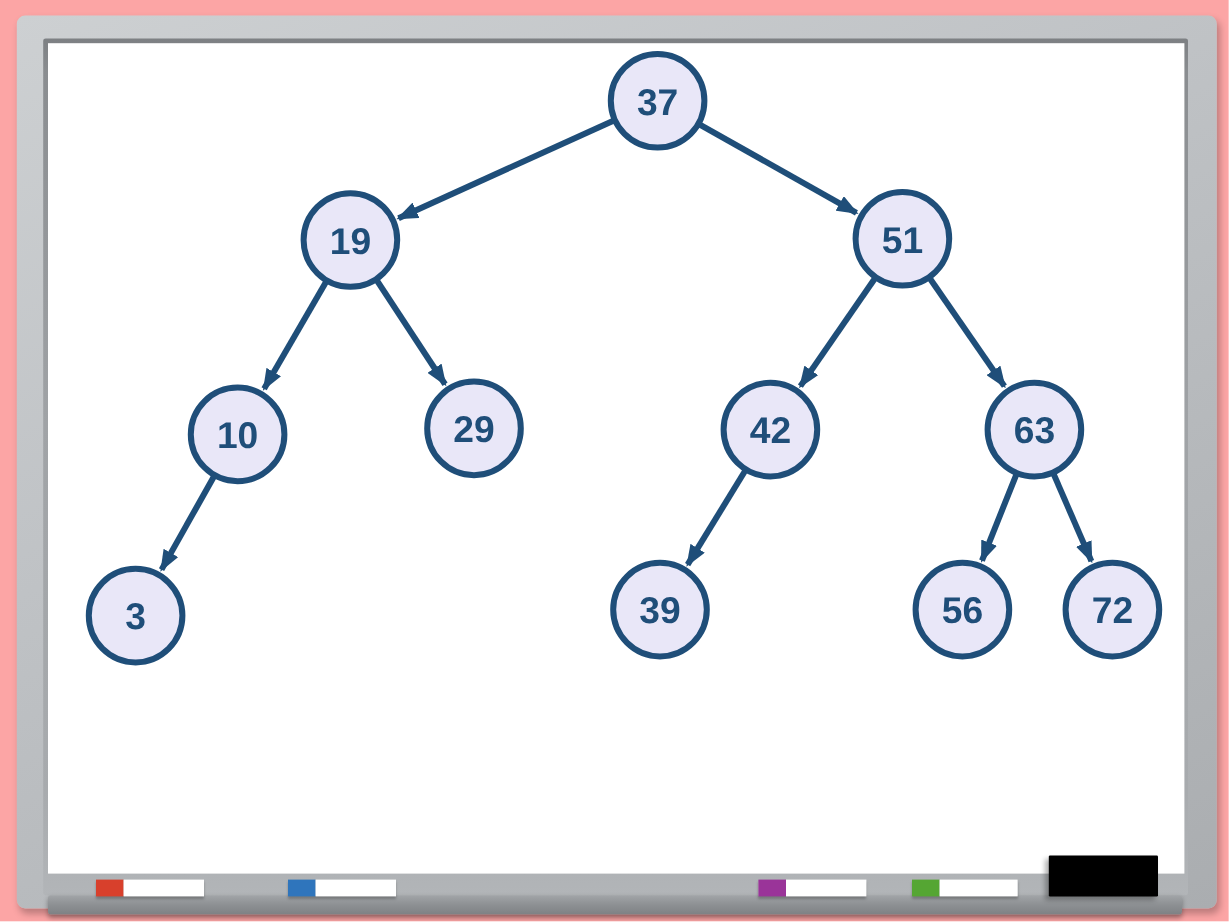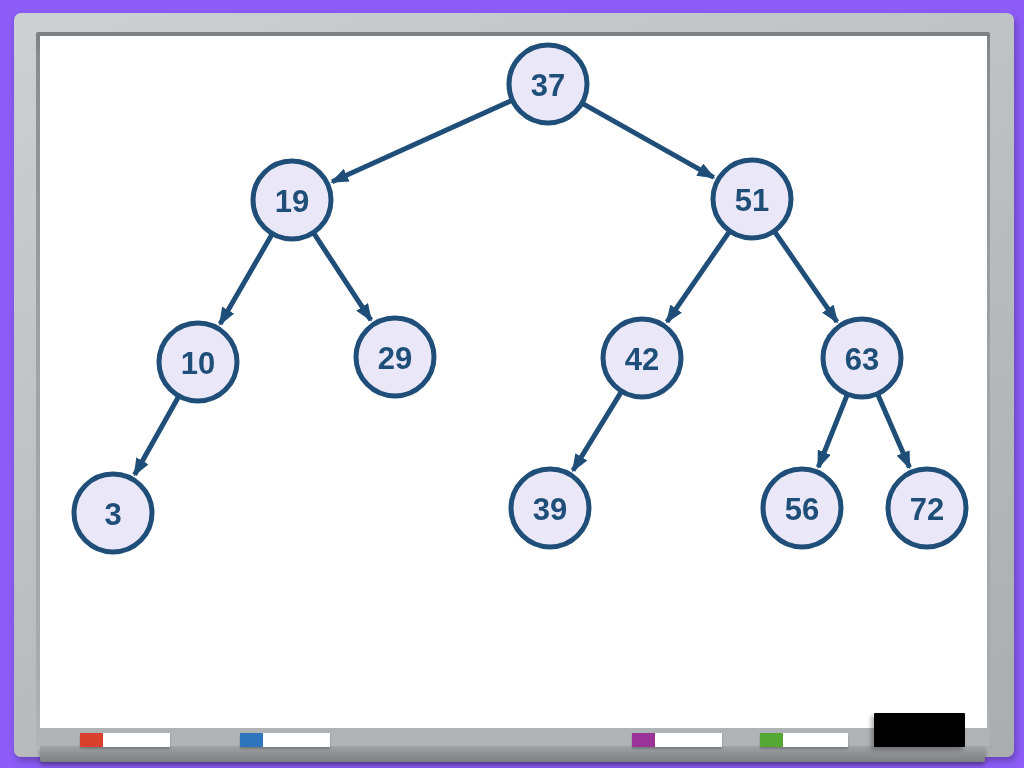--- a/index.html
+++ b/index.html
@@ -1,20 +1,20 @@
 <!DOCTYPE html>
 <html><head>
 <meta charset="utf-8">
 <style>
   html, body { margin: 0; padding: 0; background: #ffffff; }
   .page {
     position: relative;
     width: 1024px;
     height: 768px;
-    background: #8b5cf6;
+    background: #fca5a5;
     overflow: hidden;
     font-family: "Liberation Sans", sans-serif;
   }
   .board-frame {
     position: absolute;
     left: 14px; top: 13px;
     width: 1000px; height: 744px;
     border-radius: 7px;
     background: linear-gradient(155deg, #cdd0d2 0%, #bfc2c5 40%, #aaadb0 100%);
     box-shadow: 2px 4px 6px rgba(0,0,0,0.25);

